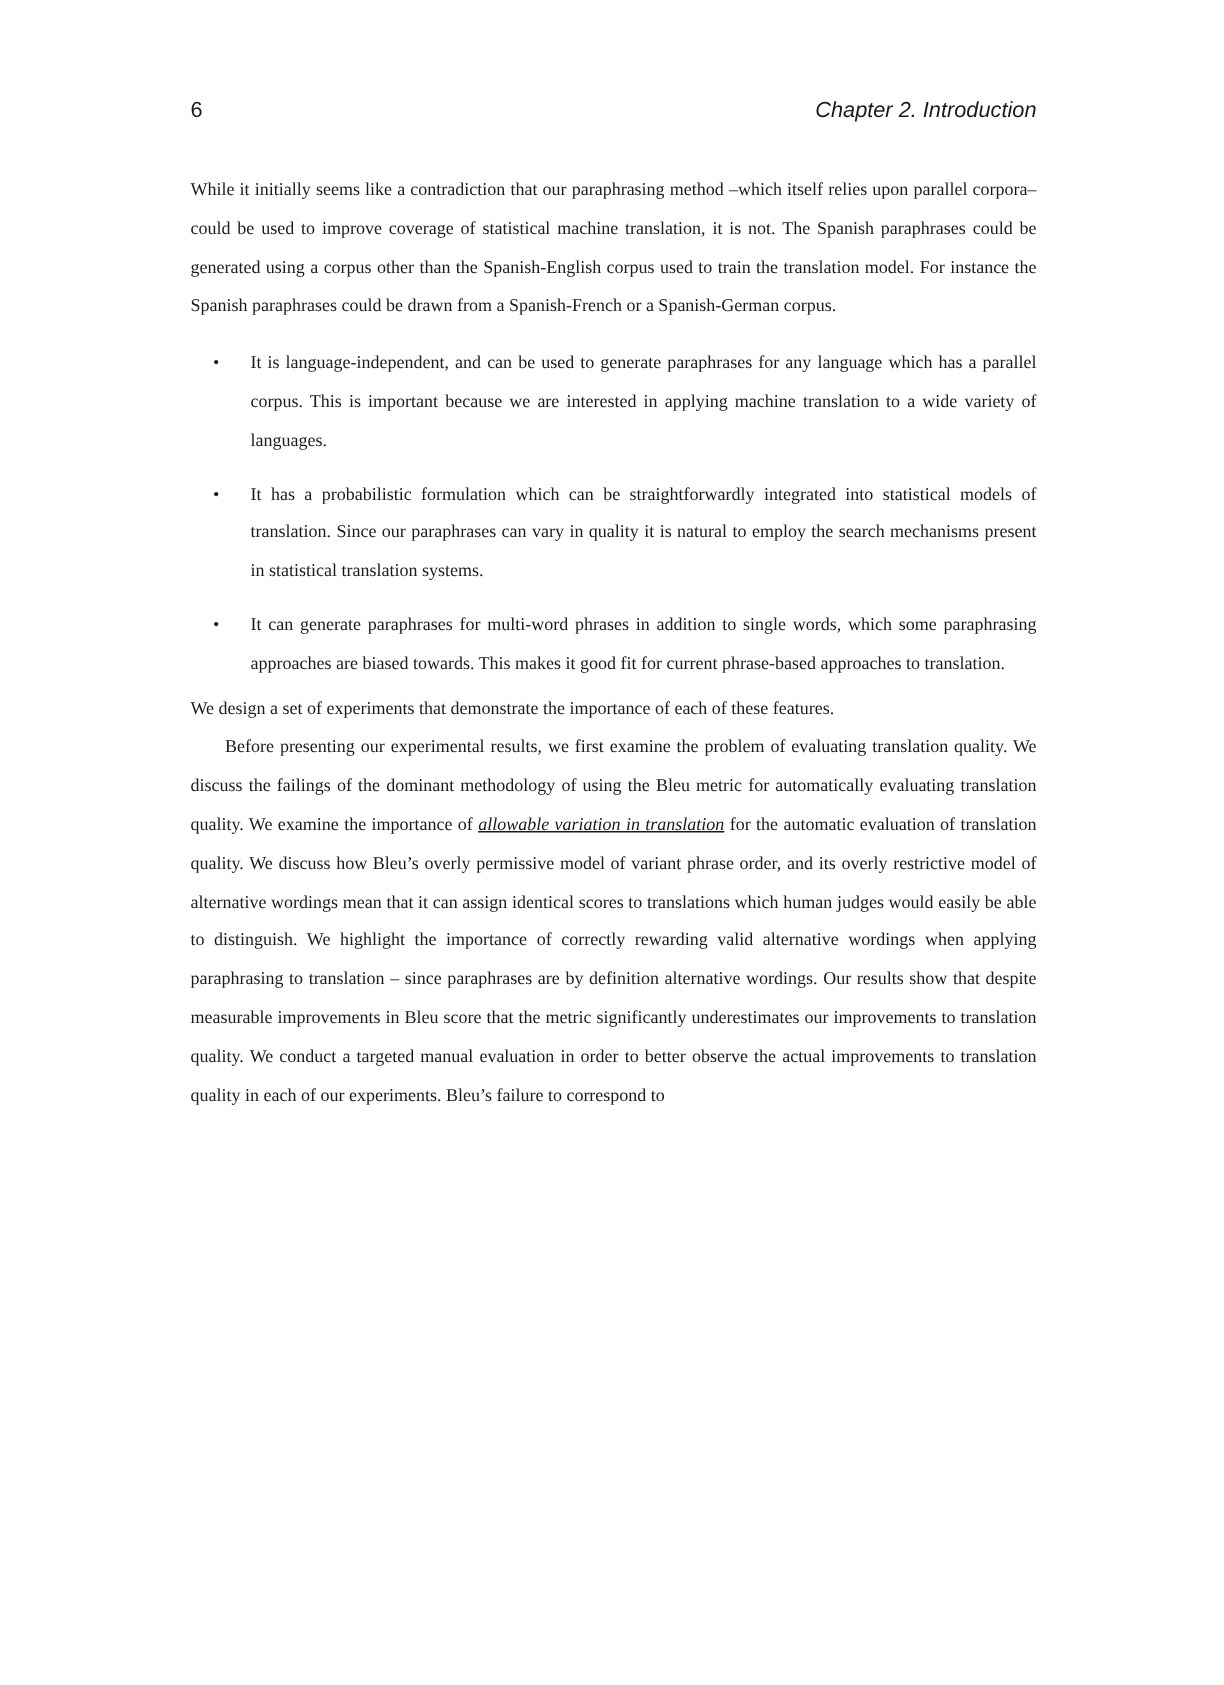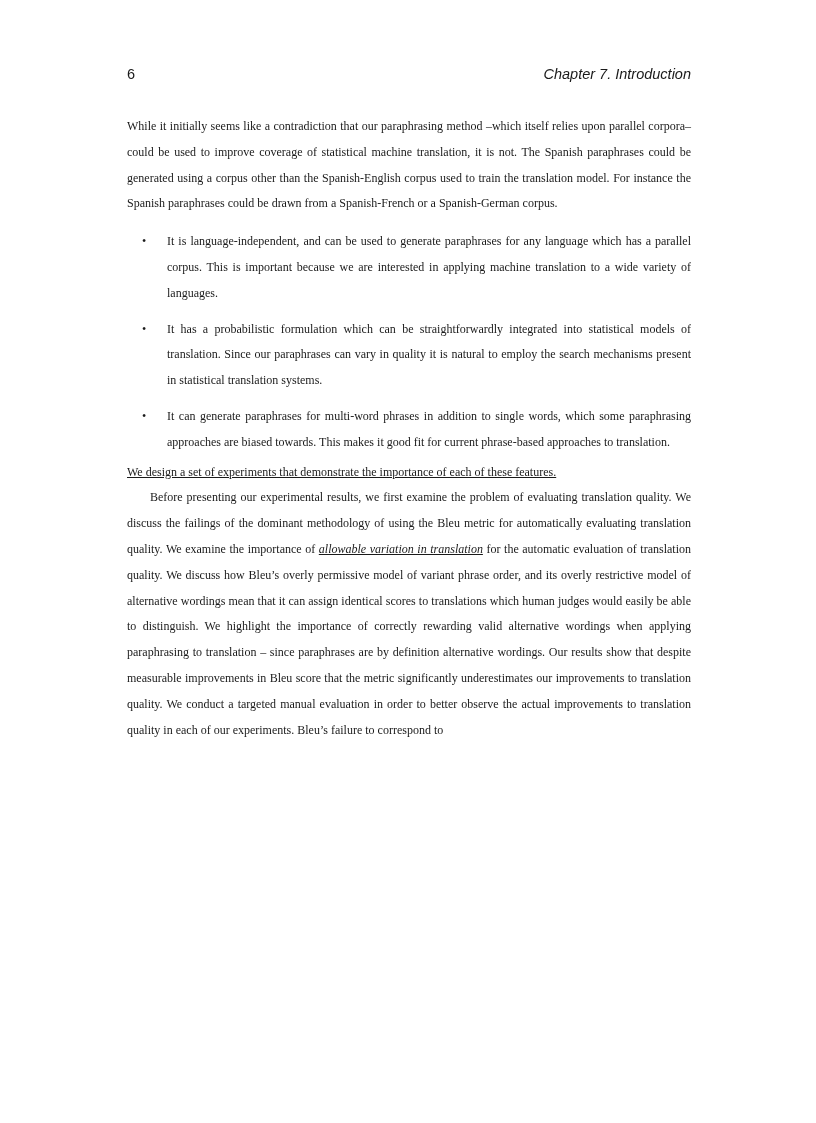--- a/index.html
+++ b/index.html
@@ -11,30 +11,30 @@
   .running-head .title { position: absolute; right: 0; top: 0; font-style: italic; }
   .body { position: absolute; top: 114px; left: 127px; width: 564px;
     font-family: "Liberation Serif", "DejaVu Serif", serif; font-size: 12px; line-height: 25.8px;
     text-align: justify; hyphens: manual; }
   .body p { margin: 0; }
   .body p.indent { text-indent: 23px; }
   ul.features { list-style: none; margin: 0; padding: 0; }
   ul.features li { position: relative; padding-left: 40px; margin-top: 10px; }
   ul.features li:first-child { margin-top: 12px; }
   ul.features li .bullet { position: absolute; left: 15px; top: 0; }
-  .after-list { margin-top: 4px !important; text-decoration: underline; }
+  .after-list { margin-top: 4px !important; }
   em { font-style: italic; text-decoration: underline; }
 </style>
 </head>
 <body>
 
 <div class="page">
   <div class="running-head">
     <span class="num">6</span>
-    <span class="title">Chapter 7.  Introduction</span>
+    <span class="title">Chapter 2.  Introduction</span>
   </div>
 
   <div class="body">
     <p>While it initially seems like a contradiction that our paraphrasing method –which itself relies upon parallel corpora– could be used to improve coverage of statistical machine translation, it is not. The Spanish paraphrases could be generated using a corpus other than the Spanish-English corpus used to train the translation model.  For instance the Spanish paraphrases could be drawn from a Spanish-French or a Spanish-German cor­pus.</p>
 
     <ul class="features">
       <li>
         <span class="bullet">•</span>
         <span>It is language-independent, and can be used to generate paraphrases for any lan­guage which has a parallel corpus.  This is important because we are interested in applying machine translation to a wide variety of languages.</span>
       </li>

